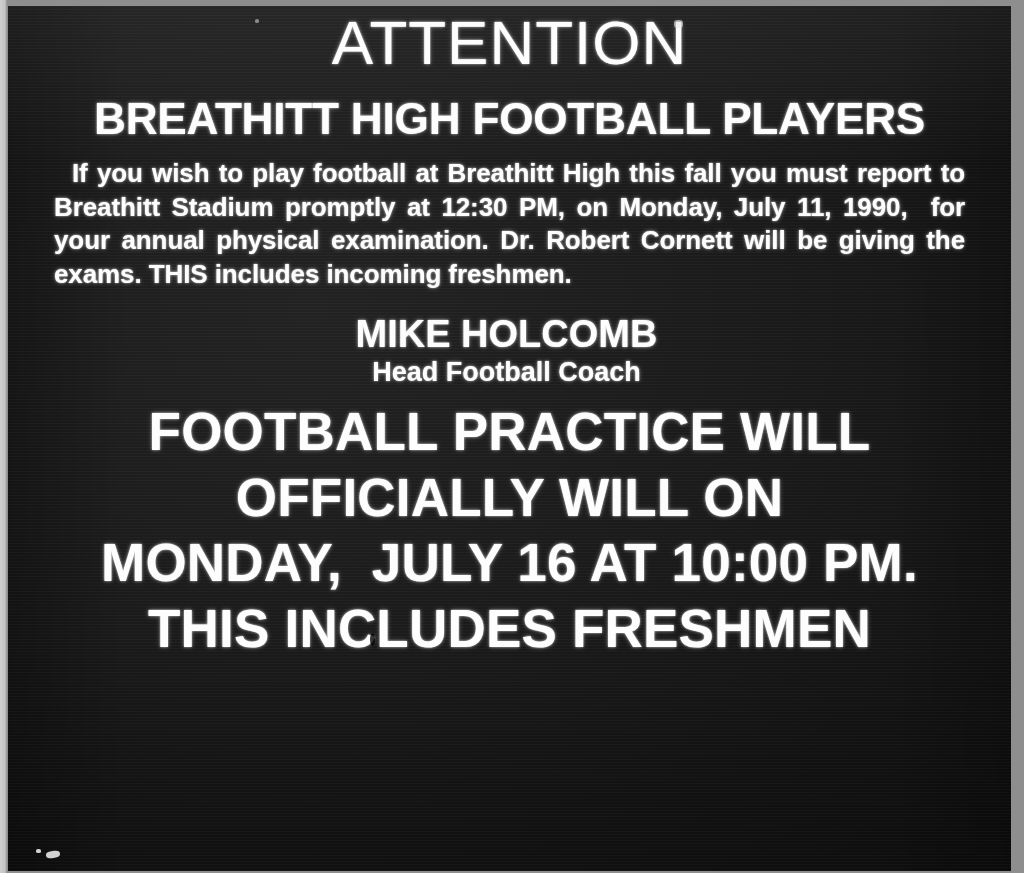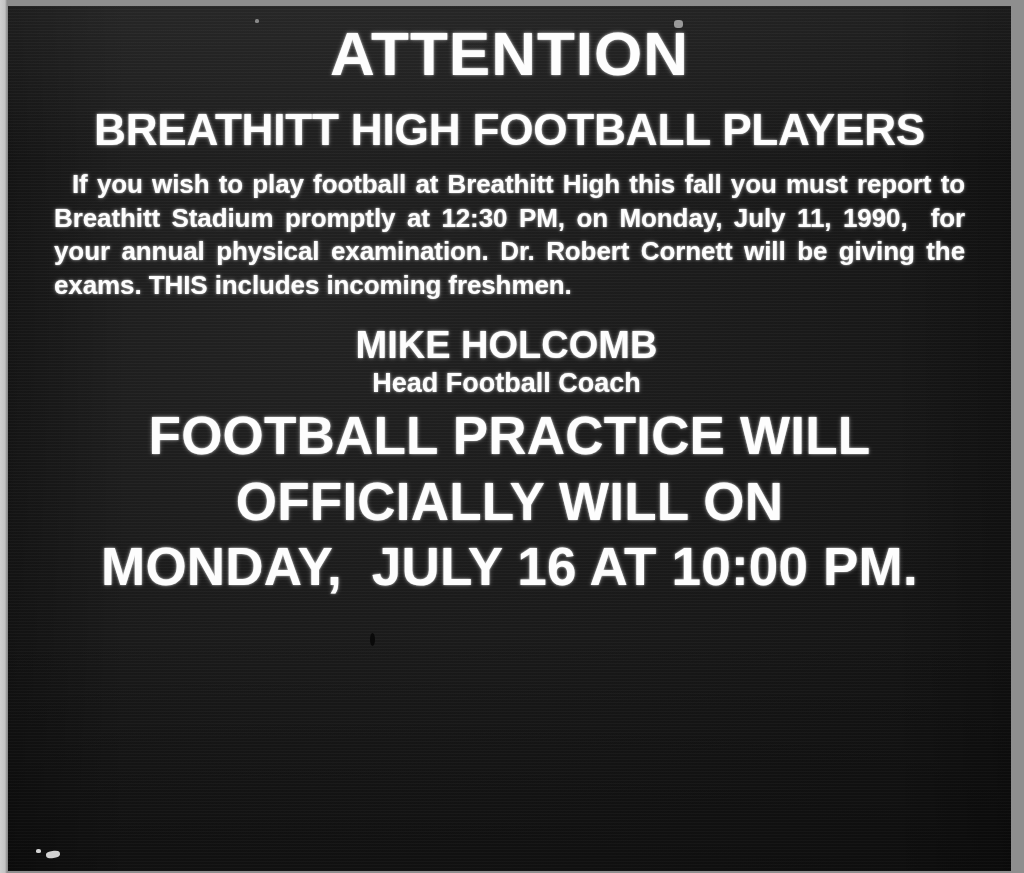--- a/index.html
+++ b/index.html
@@ -79,25 +79,25 @@
     color: #fdfdfd;
     text-shadow:
       0 0 2px rgba(255,255,255,0.85),
       0 0 5px rgba(255,255,255,0.35),
       0 1px 1px rgba(0,0,0,0.55);
     white-space: pre-wrap;
   }
 
   .headline-attention {
     font-size: 62px;
-    font-weight: bold;
+    font-weight: normal;
     letter-spacing: 1px;
     text-align: center;
     line-height: 1.0;
-    margin-top: 17px;
+    margin-top: 6px;
   }
 
   .headline-players {
     font-size: 45px;
     font-weight: bold;
     text-align: center;
     line-height: 1.0;
     margin-top: 22px;
     transform: scaleX(0.98);
     letter-spacing: -0.2px;
@@ -127,21 +127,21 @@
     letter-spacing: 0px;
   }
   .sig-title {
     font-size: 27px;
     font-weight: bold;
     line-height: 1.12;
     margin-top: 2px;
   }
 
   .bottom-block {
-    margin-top: 5px;
+    margin-top: 12px;
     text-align: center;
   }
   .bottom-block .big {
     font-size: 53px;
     font-weight: bold;
     line-height: 1.24;
     letter-spacing: 0.2px;
     display: block;
   }
 
@@ -188,20 +188,21 @@
 
       <div class="signature">
         <div class="t sig-name">MIKE HOLCOMB</div>
         <div class="t sig-title">Head Football Coach</div>
       </div>
 
       <div class="bottom-block">
         <span class="t big">FOOTBALL PRACTICE WILL</span>
         <span class="t big">OFFICIALLY WILL ON</span>
         <span class="t big">MONDAY,  JULY 16 AT 10:00 PM.</span>
+        <span class="t big">THIS INCLUDES FRESHMEN</span>
       </div>
 
     </div>
 
     <div class="fleck f1"></div>
     <div class="fleck f2"></div>
     <div class="fleck f3"></div>
     <div class="fleck f4"></div>
     <div class="scratch"></div>
 

